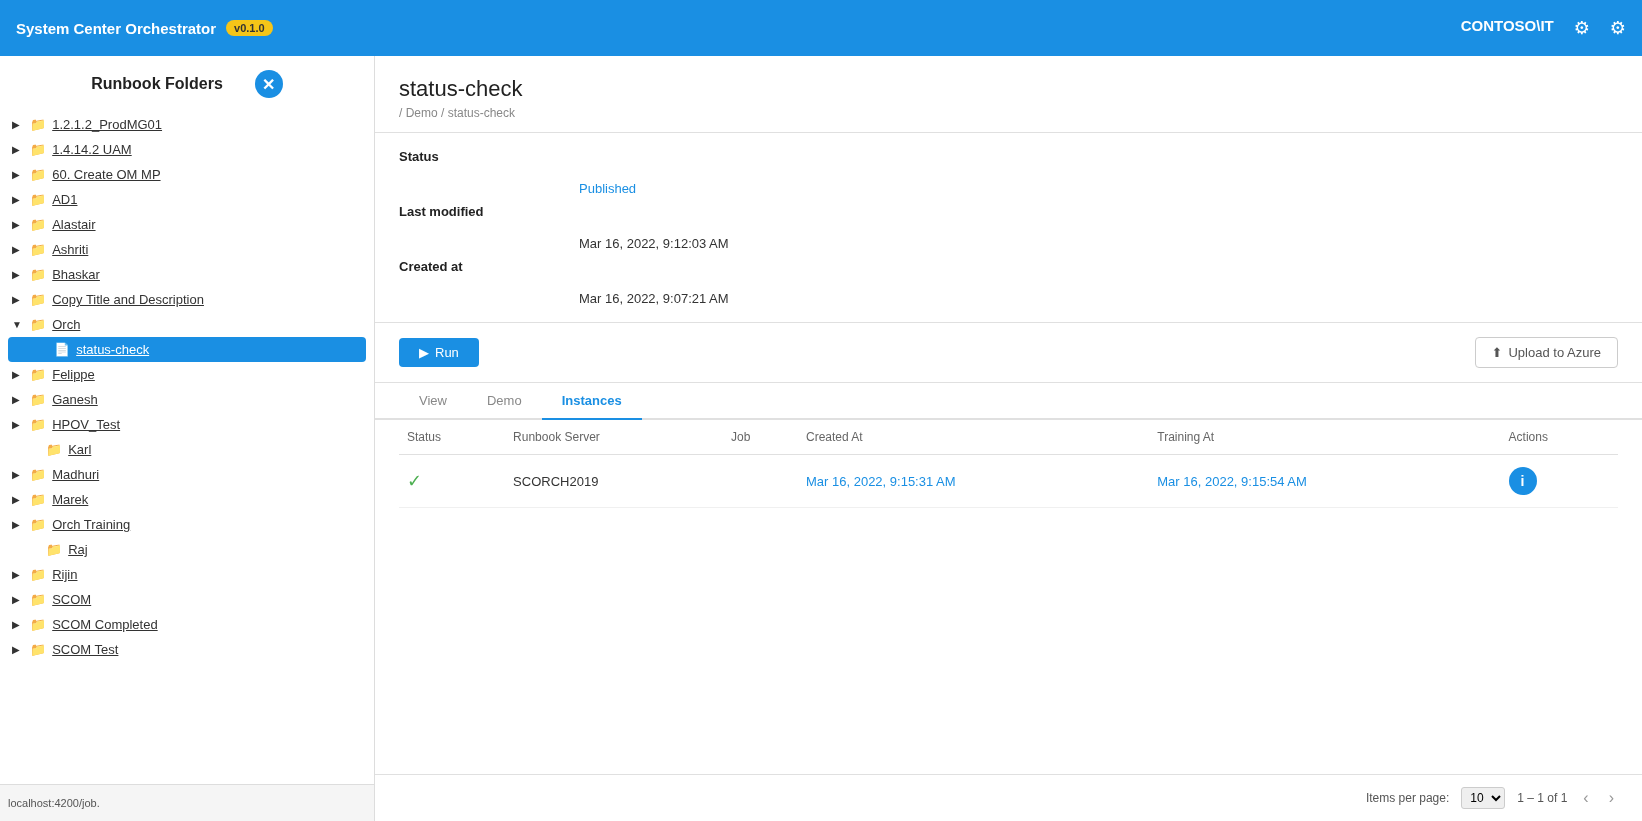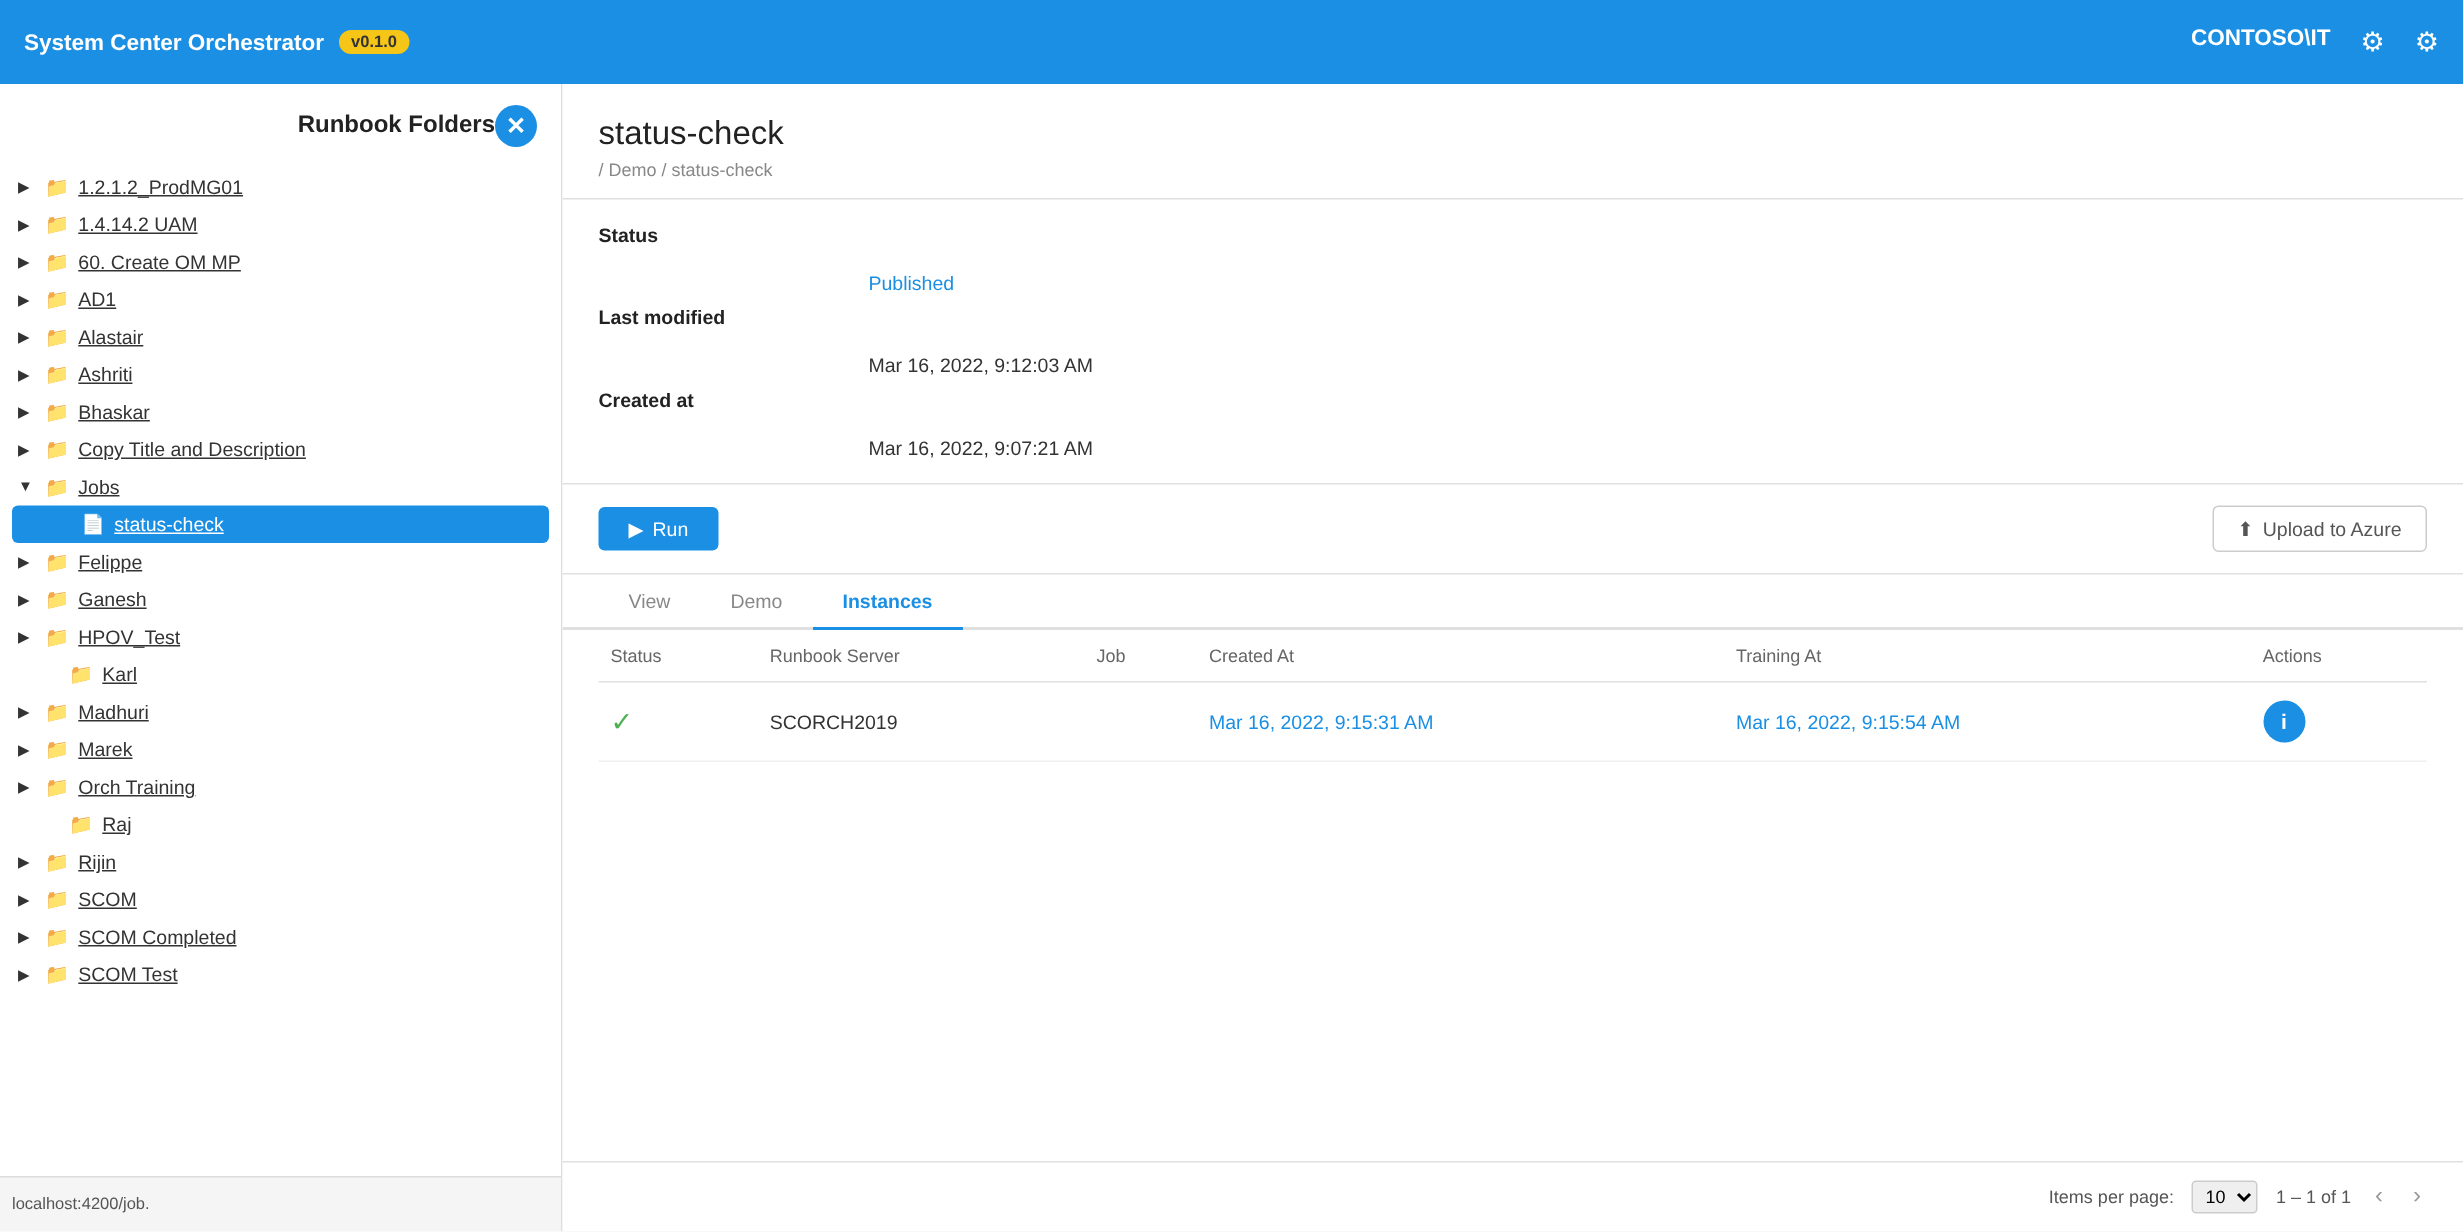--- a/index.html
+++ b/index.html
@@ -58,22 +58,23 @@
       background: white;
       border-right: 1px solid #ddd;
       display: flex;
       flex-direction: column;
       flex-shrink: 0;
       overflow: hidden;
     }
     .sidebar-header {
       display: flex;
       align-items: center;
-      justify-content: flex-end;
+      justify-content: center;
       padding: 14px 16px 10px 16px;
+      gap: 32px;
     }
     .sidebar-title {
       font-size: 16px;
       font-weight: 700;
       color: #222;
     }
     .close-btn {
       width: 28px;
       height: 28px;
       border-radius: 50%;
@@ -333,21 +334,21 @@
           <span class="item-label">Bhaskar</span>
         </div>
         <div class="folder-item">
           <span class="chevron-icon">▶</span>
           <span class="folder-icon">📁</span>
           <span class="item-label">Copy Title and Description</span>
         </div>
         <div class="folder-item">
           <span class="chevron-icon">▼</span>
           <span class="folder-icon">📁</span>
-          <span class="item-label">Jobs</span>
+          <span class="item-label">Orch</span>
         </div>
         <div class="folder-item indent-1 active">
           <span class="chevron-icon"></span>
           <span class="folder-icon">📄</span>
           <span class="item-label">status-check</span>
         </div>
         <div class="folder-item">
           <span class="chevron-icon">▶</span>
           <span class="folder-icon">📁</span>
           <span class="item-label">Felippe</span>

